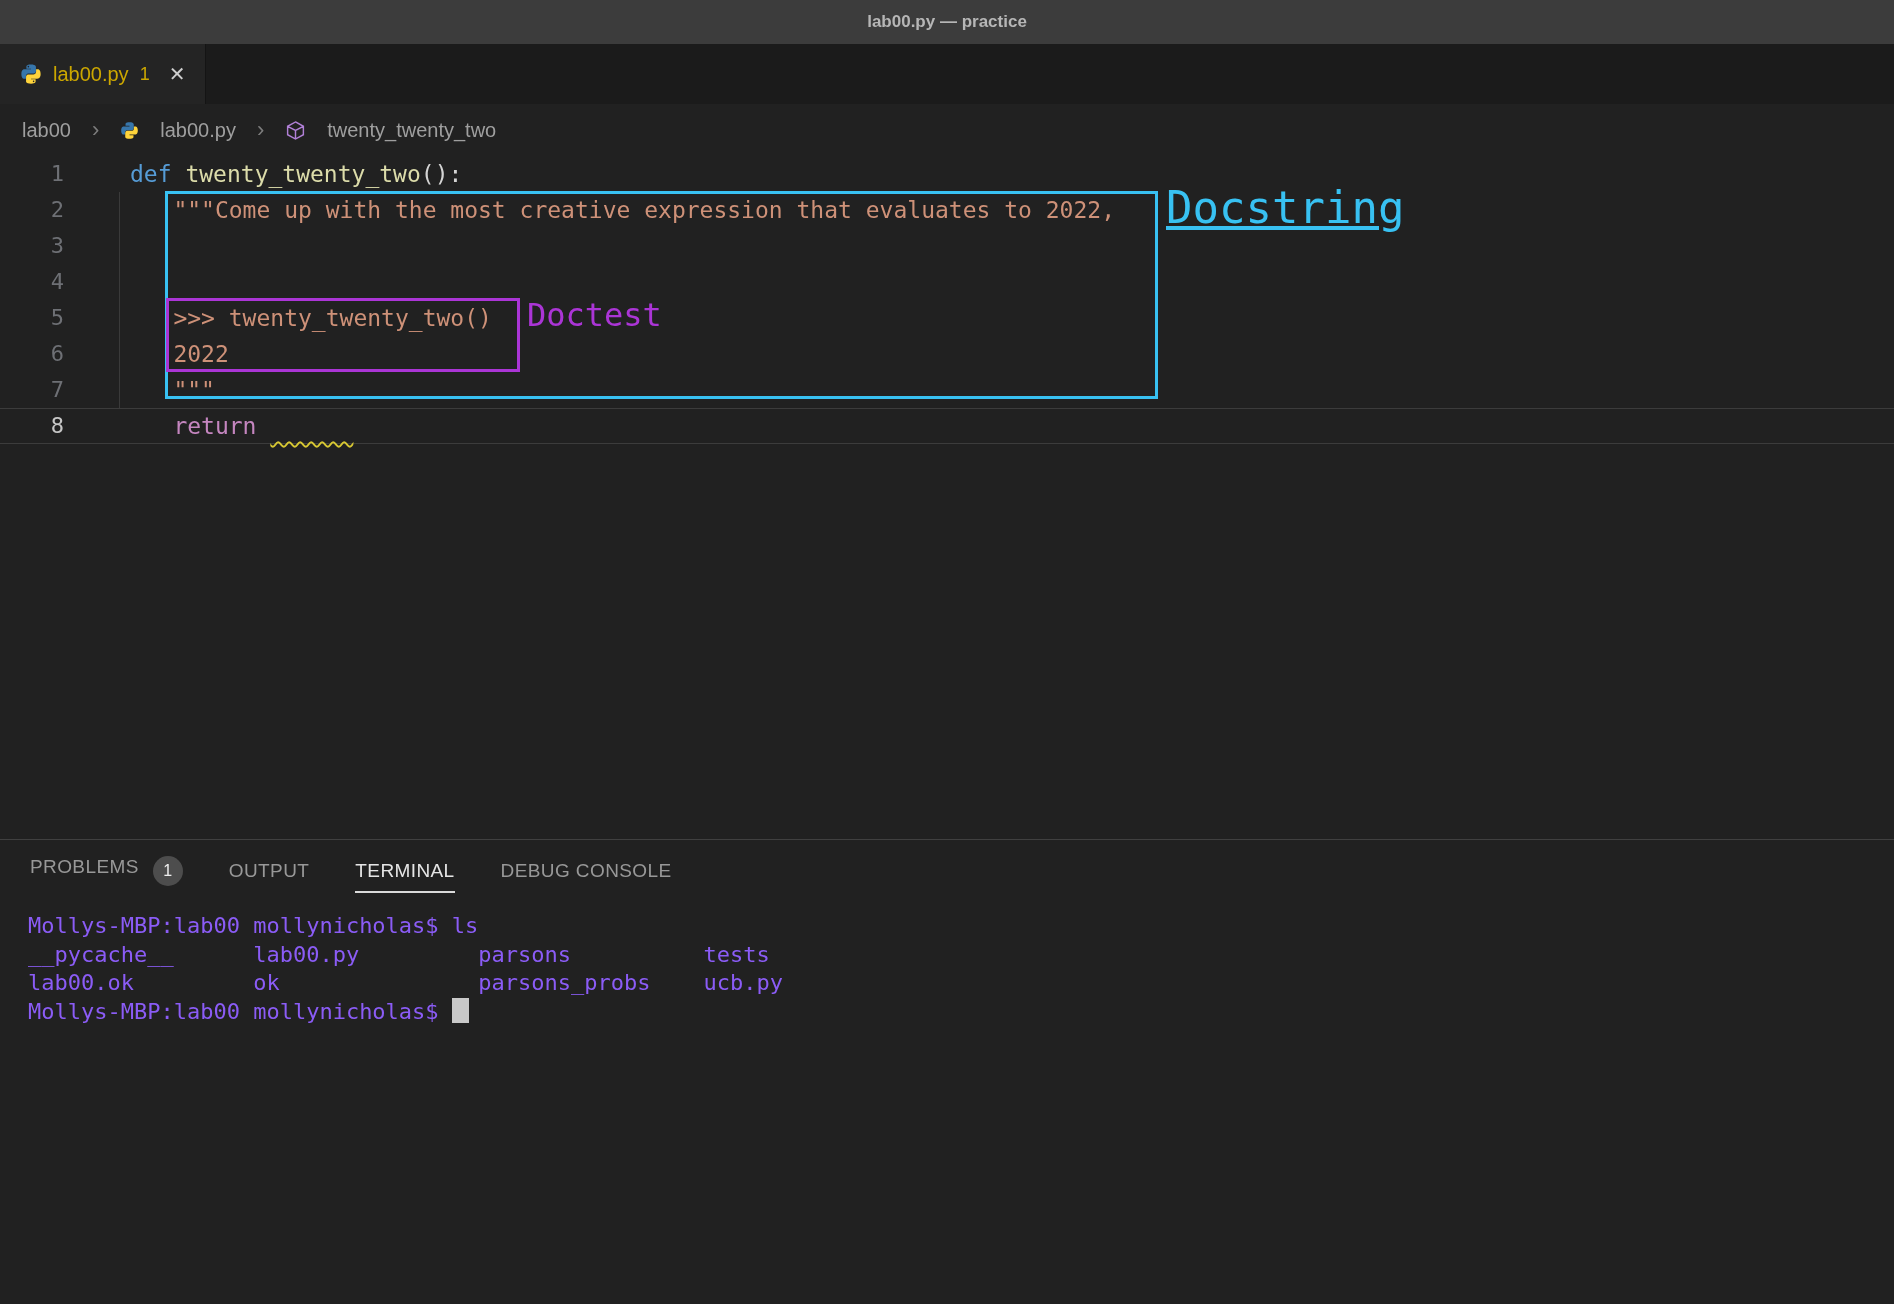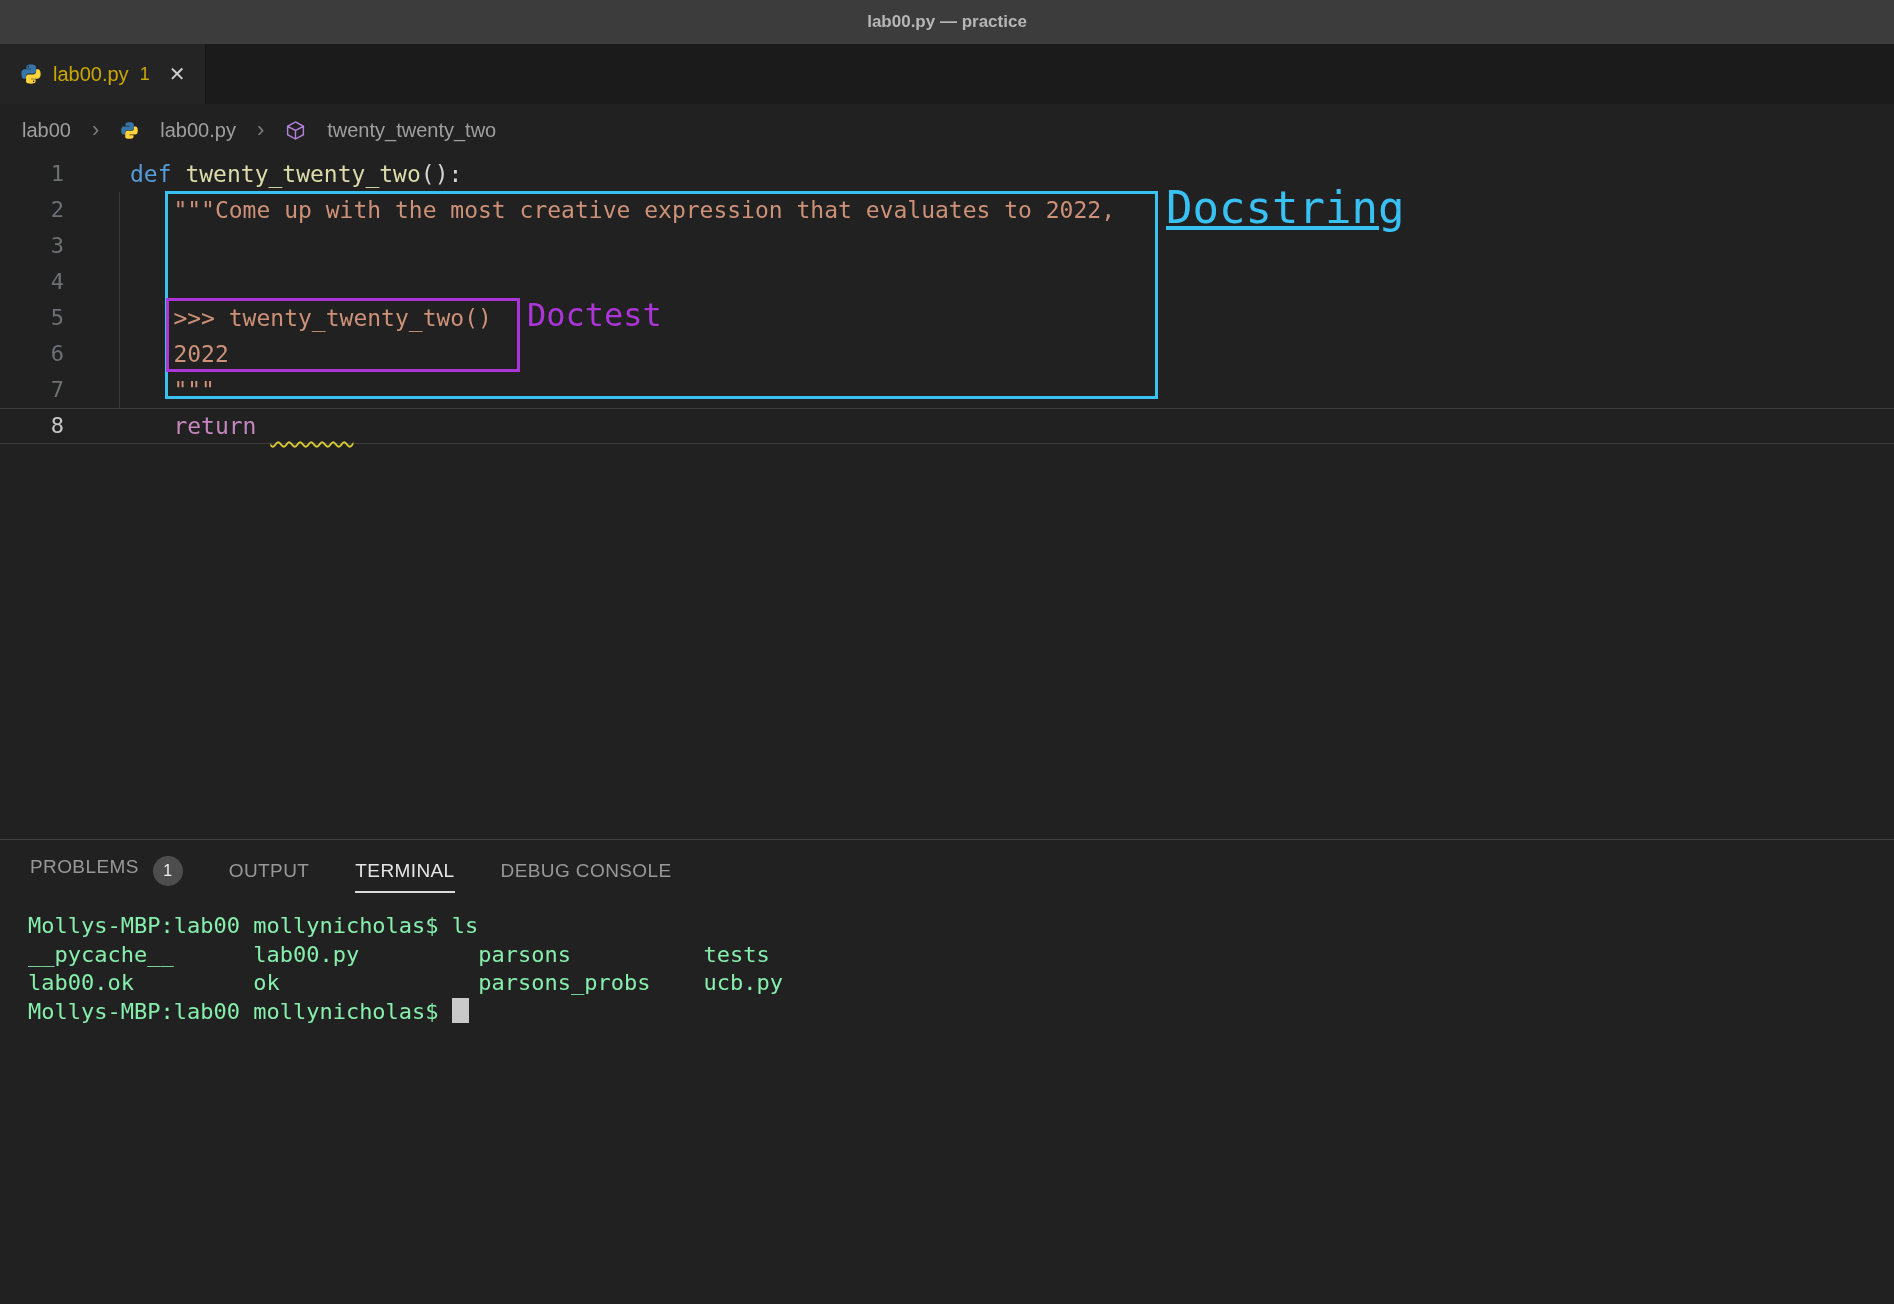--- a/index.html
+++ b/index.html
@@ -59,21 +59,21 @@
   .panel-tabs { display:flex; align-items:center; height:62px; padding-left:30px; }
   .ptab { position:relative; margin-right:46px; font-size:19px; letter-spacing:.4px;
           color:#989898; display:flex; align-items:flex-start; cursor:pointer; }
   .ptab.active .ptab-label { color:#e6e6e6; }
   .ptab.active::after { content:""; position:absolute; left:0; right:0; bottom:-11px;
                         height:2px; background:#dadada; }
   .pbadge { margin-left:14px; width:30px; height:30px; border-radius:50%;
             background:#4d4d4d; color:#efefef; font-size:16px;
             display:flex; align-items:center; justify-content:center; }
   .terminal { padding:10px 0 0 28px; font-family:"DejaVu Sans Mono", monospace;
-              font-size:22px; line-height:28.5px; color:#86efac; }
+              font-size:22px; line-height:28.5px; color:#8b5cf6; }
   .tline { white-space:pre; }
   .cursor { display:inline-block; width:17px; height:25px; background:#c9c9c9;
             vertical-align:middle; margin-bottom:4px; }
 </style>
 </head>
 <body>
 
 <div class="titlebar">
   <span>lab00.py — practice</span>
 </div>

